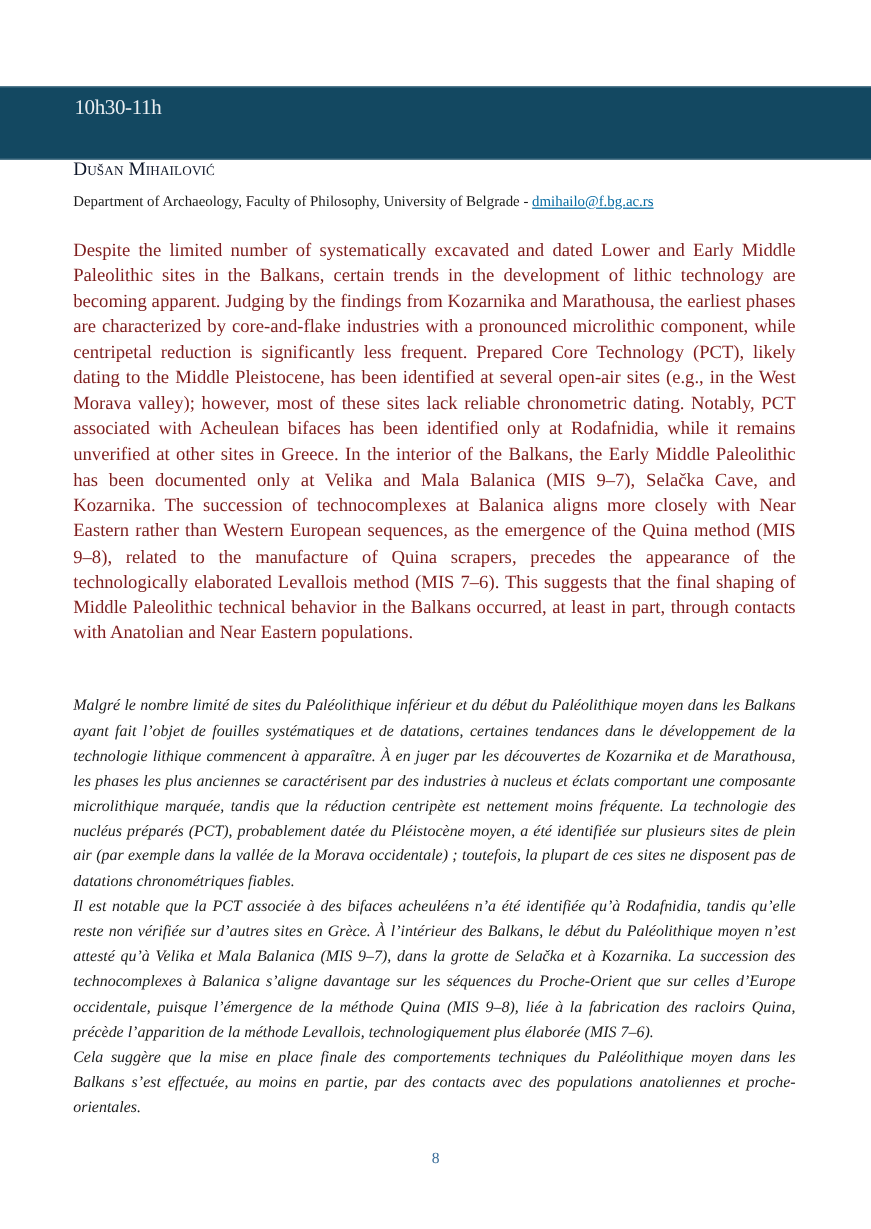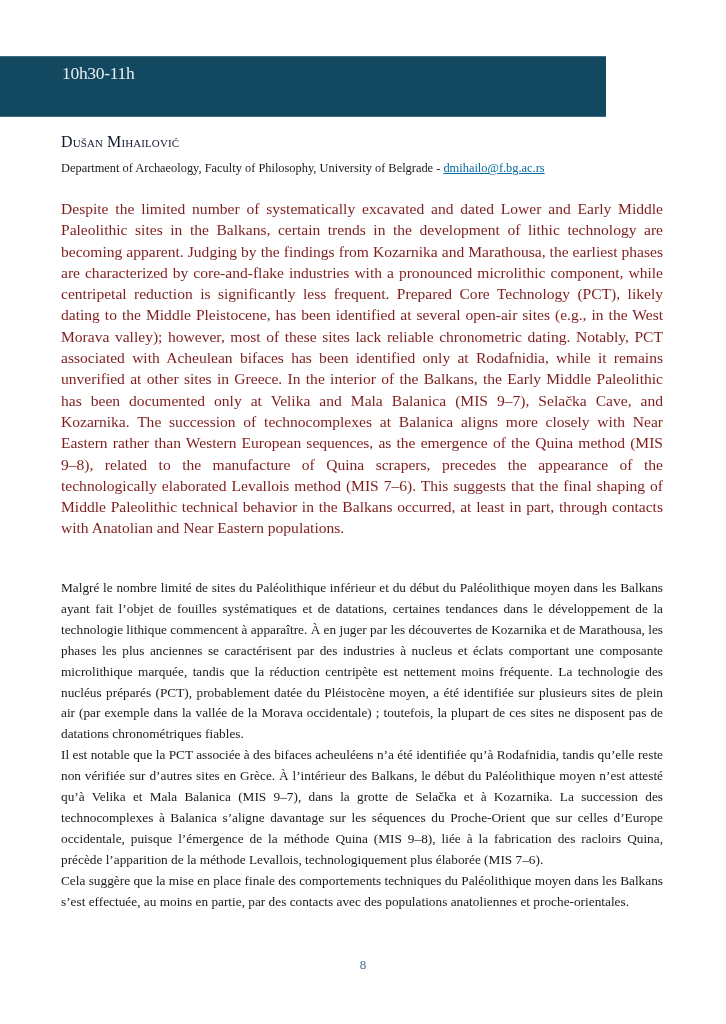--- a/index.html
+++ b/index.html
@@ -11,22 +11,22 @@
       width: 726px;
       height: 1024px;
       position: relative;
       overflow: hidden;
       font-family: "Liberation Serif", "DejaVu Serif", serif;
       color: #1a1a1a;
     }
     .banner {
       position: absolute;
       left: 0;
-      top: 56px;
-      width: 606px;
+      top: 72px;
+      width: 726px;
       height: 61px;
       background: #134861;
       box-sizing: border-box;
       border-top: 1px solid #3f6a80;
       border-bottom: 1px solid #3f6a80;
     }
     .banner-time {
       position: absolute;
       left: 62px;
       top: 6px;
@@ -78,20 +78,21 @@
       margin: 0;
       color: #7f1d1d;
     }
     .abstract-fr {
       position: absolute;
       left: 61px;
       top: 578px;
       width: 602px;
       font-size: 13.3px;
       line-height: 20.9px;
+      font-style: italic;
       text-align: justify;
       color: #1a1a1a;
     }
     .abstract-fr p {
       margin: 0;
     }
     .page-number {
       position: absolute;
       left: 0;
       width: 726px;

